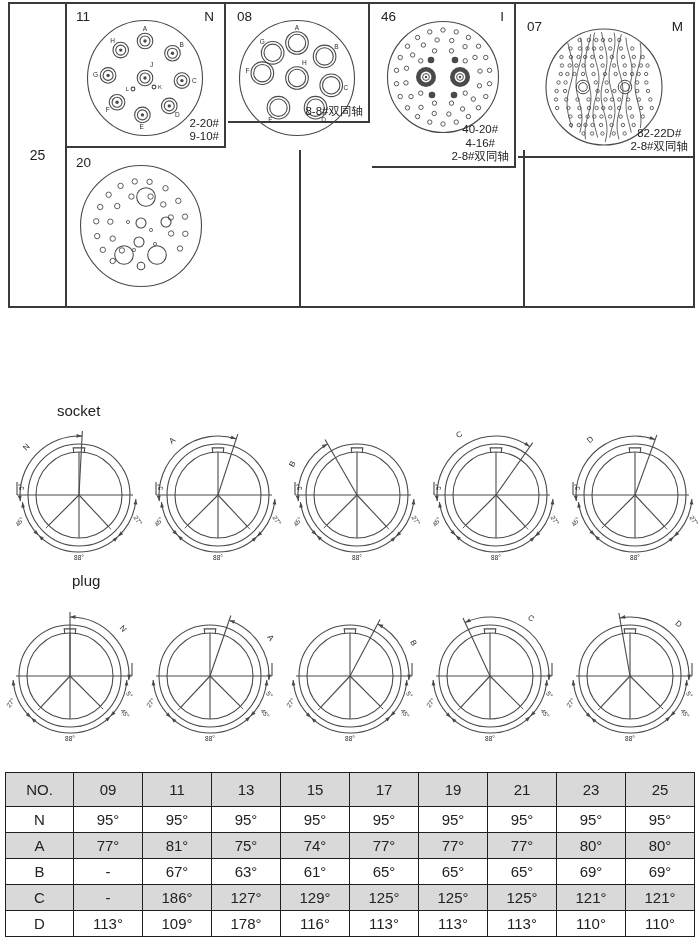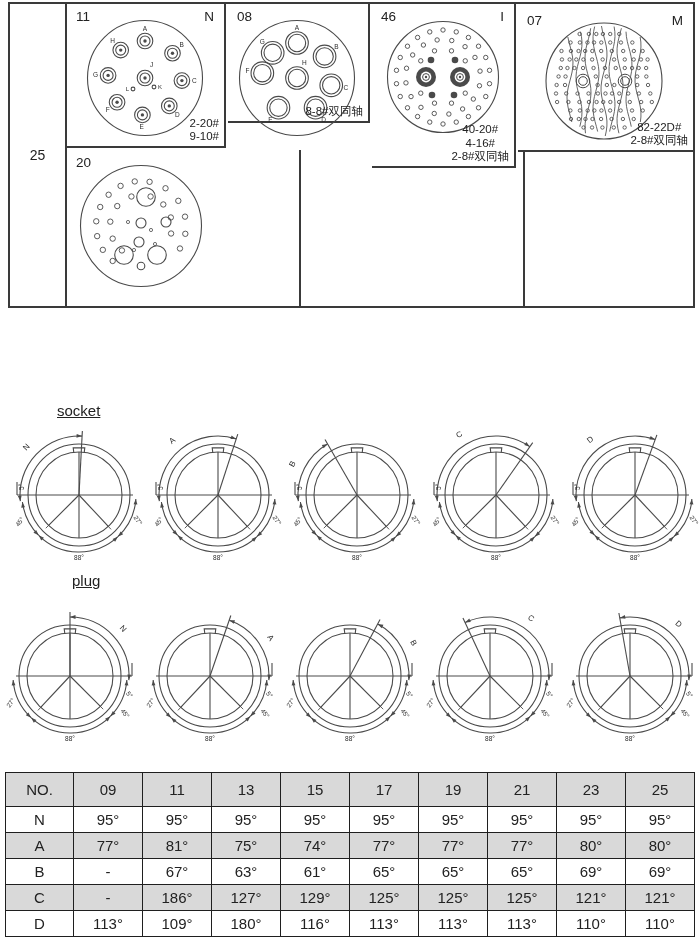--- a/index.html
+++ b/index.html
@@ -11,21 +11,21 @@
              display:flex;align-items:center;justify-content:center;font-size:14px;}
   .cell{position:absolute;box-sizing:border-box;}
   .b-r{border-right:2px solid #3a3a3a;}
   .b-b{border-bottom:2px solid #3a3a3a;}
   .cid{position:absolute;left:9px;top:5px;font-size:13.5px;}
   .ckey{position:absolute;right:10px;top:5px;font-size:13.5px;}
   .face{position:absolute;}
   .cdesc{position:absolute;right:5px;bottom:2px;font-size:11.5px;line-height:1.18;
          text-align:center;white-space:nowrap;}
   
-  .sec-title{position:absolute;font-size:15px;text-decoration:underline;}
+  .sec-title{position:absolute;font-size:15px;}
   .keysvg{position:absolute;}
   
   .angle-wrap{position:absolute;left:5px;top:772px;width:690px;}
   table.angle{border-collapse:collapse;width:690px;table-layout:fixed;}
   table.angle th,table.angle td{border:1.6px solid #1f1f1f;text-align:center;
       font-weight:normal;font-size:15px;padding:0;}
   table.angle thead th{height:33px;background:var(--shade,#d9d9d9);}
   table.angle tbody tr{height:26px;}
   table.angle tbody tr:nth-child(even){background:var(--shade,#d9d9d9);}
   table.angle th:first-child{width:67px;}
@@ -191,21 +191,21 @@
           <circle cx="76" cy="59" r="3.4" stroke="#4a4a4a" stroke-width="1" fill="none"></circle>
           <circle cx="76" cy="59" r="1.2" stroke="none" stroke-width="1.1" fill="#4a4a4a"></circle>
         </svg>
       <div class="cdesc" id="desc-2">
           <div>40-20#</div>
           <div>4-16#</div>
           <div>2-8#双同轴</div>
         </div>
     </div>
 
-    <div class="cell b-b" style="left:508px;top:4px;width:175px;height:144px">
+    <div class="cell b-b" style="left:508px;top:10px;width:175px;height:144px">
       <span class="cid">07</span>
       <span class="ckey">M</span>
       <svg id="face-3" class="face" style="left:24px;top:11px" width="124" height="124">
           <circle cx="62" cy="62" r="58" stroke="#4a4a4a" stroke-width="1.1" fill="none"></circle>
           <polyline points="25.833858942408398,18.01063950211708 26.965077951475905,23.01063950211708 28.30646749995067,28.01063950211708 29.585620052057173,33.01063950211708 30.542767075234167,38.01063950211708 30.98353247474096,43.01063950211708 30.818406222359968,48.01063950211708 30.080921929229053,53.01063950211708 28.920846886433317,58.01063950211708 27.573767530501947,63.01063950211708 26.313246875445714,68.01063950211707 25.395269713921202,73.01063950211707 25.006257579295365,78.01063950211707 25.225210518274018,83.01063950211707 26.007663870590648,88.01063950211707 27.194718090765562,93.01063950211707 28.545307848211195,98.01063950211707 29.785157241428436,103.01063950211707" fill="none" stroke="#4a4a4a" stroke-width="0.85"></polyline>
           <polyline points="38.50472021117274,12.6645435674819 39.491428600972334,17.6645435674819 39.972181113507794,22.6645435674819 39.84934719290772,27.6645435674819 39.14787178201766,32.6645435674819 38.01020953787959,37.6645435674819 36.66739533684459,42.6645435674819 35.3921260311613,47.6645435674819 34.44338154907378,52.6645435674819 34.01383160889014,57.6645435674819 34.19070861884779,62.6645435674819 34.93809264019912,67.6645435674819 36.10420595873291,72.6645435674819 37.45223589322768,77.6645435674819 38.70842638749163,82.6645435674819 39.61767201193784,87.6645435674819 39.9953244216827,92.6645435674819 39.76469048725068,97.6645435674819 38.972607029322454,102.6645435674819 37.77992926191703,107.6645435674819" fill="none" stroke="#4a4a4a" stroke-width="0.85"></polyline>
           <polyline points="48.68489987566373,9.250560540934586 47.824647478799406,14.250560540934586 46.593848193505906,19.250560540934586 45.24245103774173,24.250560540934586 44.04489587834073,29.250560540934586 43.244380562116774,34.250560540934586 43.00347263321919,39.250560540934586 43.3710953409266,44.250560540934586 44.27259237379273,49.250560540934586 45.524888960203924,54.250560540934586 46.873670439998804,59.250560540934586 48.04502813420463,64.25056054093459 48.801084341035896,69.25056054093459 48.98830021083862,74.25056054093459 48.56865620349559,79.25056054093459 47.62737304409243,84.25056054093459 46.35560521583765,89.25056054093459 45.01162157177798,94.25056054093459 43.86835645303542,99.25056054093459 43.15798255999284,104.25056054093459 43.02476164115053,109.25056054093459 43.49574801660279,114.25056054093459" fill="none" stroke="#4a4a4a" stroke-width="0.85"></polyline>
           <polyline points="52.65548910847198,7.554373534619714 51.614535301983246,12.554373534619714 51.058018369782886,17.554373534619714 51.09895500138546,22.554373534619714 51.72903184221736,27.554373534619714 52.820293758175,32.554373534619714 54.151128787431404,37.554373534619714 55.45127279138816,42.554373534619714 56.456694322451334,47.554373534619714 56.96321376553149,52.554373534619714 56.867967852110745,57.554373534619714 56.19029899066182,62.554373534619714 55.06782723706557,67.55437353461971 53.72850260384628,72.55437353461971 52.44431328664298,77.55437353461971 51.47605067731223,82.55437353461971 51.0203482084697,87.55437353461971 51.16974930773142,92.55437353461971 51.89391380632369,97.55437353461971 53.04577937862905,102.55437353461971 54.39142675604047,107.55437353461971 55.65758372876606,112.55437353461971" fill="none" stroke="#4a4a4a" stroke-width="0.85"></polyline>
           <polyline points="59.47558704557631,7 60.44357980652412,12 61.72764822947339,17 63.0670254736056,22 64.18971265913022,27 64.86771602390468,32 64.96334758157504,37 64.45718660756728,42 63.452023572995486,47 62.15198559783883,52 60.82108259750905,57 59.72959251407622,62 59.09917364530284,67 59.057850583854204,72 59.61401515994302,77 60.654722240046944,82 61.96862646854008,87 63.28890199044555,92 64.34742907732509,97 64.92924351120311,102 64.91619122088416,107 64.31092284744865,112 63.23635545572527,117" fill="none" stroke="#4a4a4a" stroke-width="0.85"></polyline>
           <polyline points="72.10486393630816,7.554373534619714 72.82968125070303,12.554373534619714 72.97985080717356,17.554373534619714 72.52487637971804,22.554373534619714 71.55715354631373,27.554373534619714 70.2732061226271,32.554373534619714 68.93377637711365,37.554373534619714 67.81087385147181,42.554373534619714 67.13253603881762,47.554373534619714 67.03651884471823,52.554373534619714 67.54232130826071,57.554373534619714 68.54722576414085,62.554373534619714 69.84715760418283,67.55437353461971 71.17812846674732,72.55437353461971 72.26984662839543,77.55437353461971 72.90060747355585,82.55437353461971 72.94231696147124,87.55437353461971 72.386504786976,92.55437353461971 71.3460445183639,97.55437353461971 70.03223138912412,102.55437353461971 68.71187275392309,107.55437353461971 67.65310521973225,112.55437353461971" fill="none" stroke="#4a4a4a" stroke-width="0.85"></polyline>
@@ -747,21 +747,21 @@
             <td>125°</td>
             <td>125°</td>
             <td>125°</td>
             <td>121°</td>
             <td>121°</td>
           </tr>
           <tr>
             <th>D</th>
             <td>113°</td>
             <td>109°</td>
-            <td>180°</td>
+            <td>178°</td>
             <td>116°</td>
             <td>113°</td>
             <td>113°</td>
             <td>113°</td>
             <td>110°</td>
             <td>110°</td>
           </tr>
         </tbody>
     </table>
   </div>

